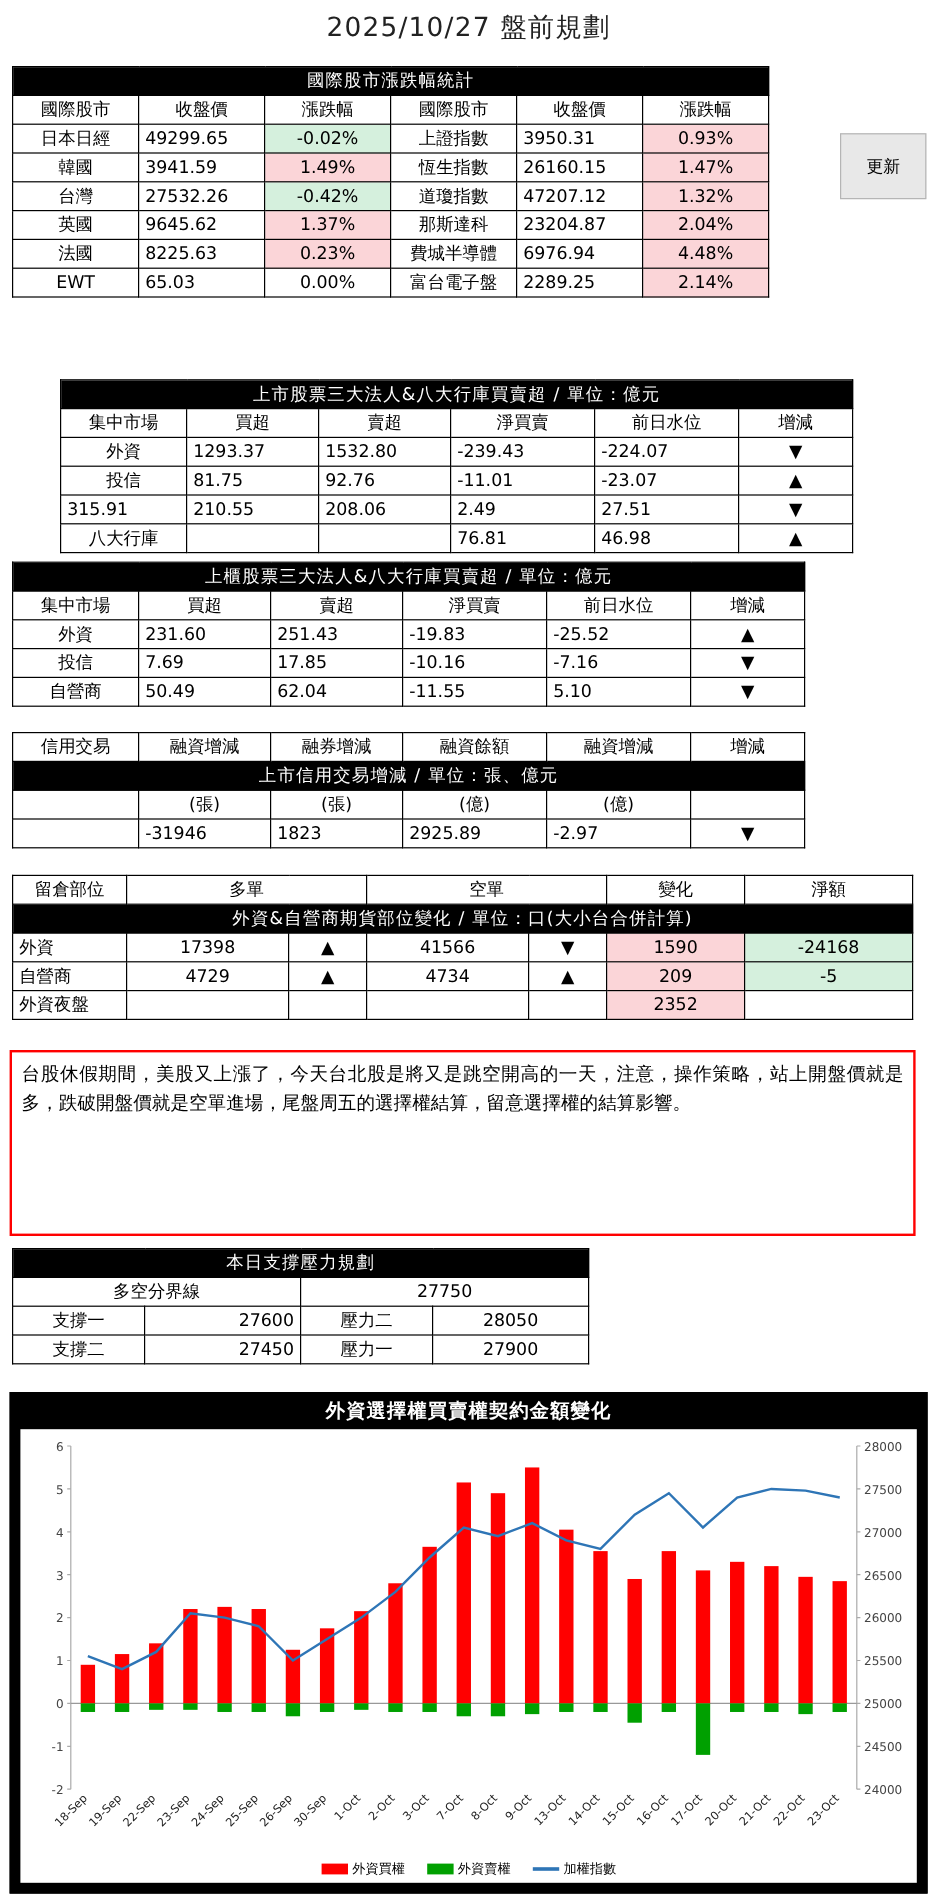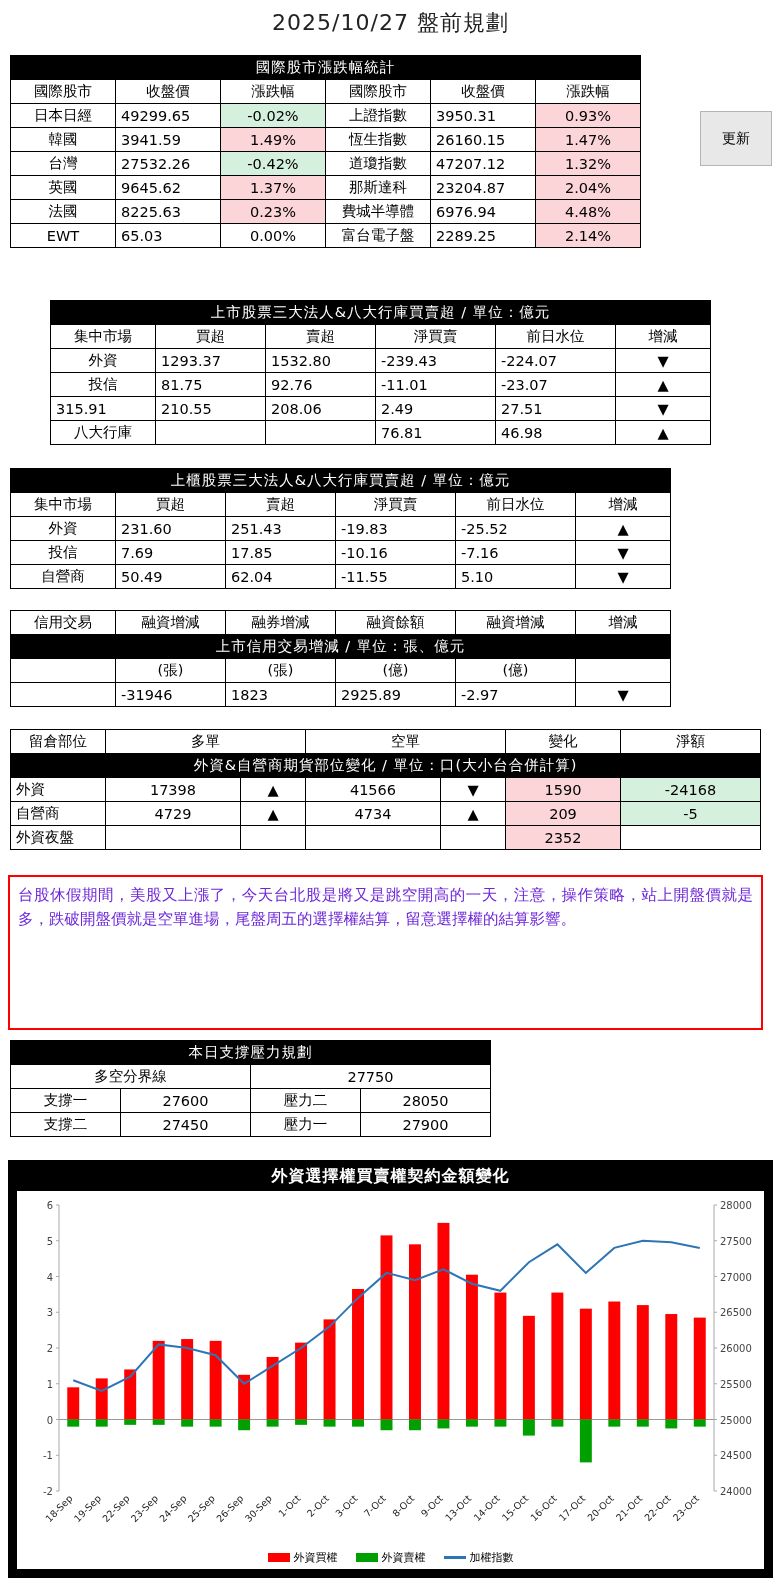--- a/index.html
+++ b/index.html
@@ -66,27 +66,27 @@
   
   .note-box {
     position: absolute;
     left: 8px; top: 875px;
     width: 755px; height: 155px;
     border: 2px solid #ff0000;
     background: #fff;
     padding: 6px 8px;
     font-size: 15.5px;
     line-height: 1.55;
-    color: #6d28d9;
+    color: #000000;
     text-align: justify;
   }
 
   
   .sr-title { font-size: 15px; }
-  .big-red { color: #d00000; font-weight: bold; font-size: 16.5px; }
+  .big-red { color: #d00000; font-weight: bold; font-size: 16.5px; text-align: right; }
   .big-green { color: #00a000; font-weight: bold; font-size: 16.5px; }
   .big-orange { color: #e08a00; font-weight: bold; font-size: 16.5px; }
 
   
   .chart-panel {
     position: absolute;
     left: 8px; top: 1160px;
     width: 765px; height: 418px;
     background: #000;
     border: 1px solid #000;
@@ -183,21 +183,21 @@
       <td class="r">65.03</td>
       <td class="c">0.00%</td>
       <td class="c">富台電子盤</td>
       <td class="r">2289.25</td>
       <td class="c pink">2.14%</td>
     </tr>
   </tbody>
     </table>
 </div>
 
-<div class="wrap" style="top:300px;padding-left:40px;">
+<div class="wrap" style="top:316px;padding-left:40px;">
   <table class="grid">
     <colgroup>
         <col style="width:105px">
         <col style="width:110px">
         <col style="width:110px">
         <col style="width:120px">
         <col style="width:120px">
         <col style="width:95px">
       </colgroup>
     <tbody>

